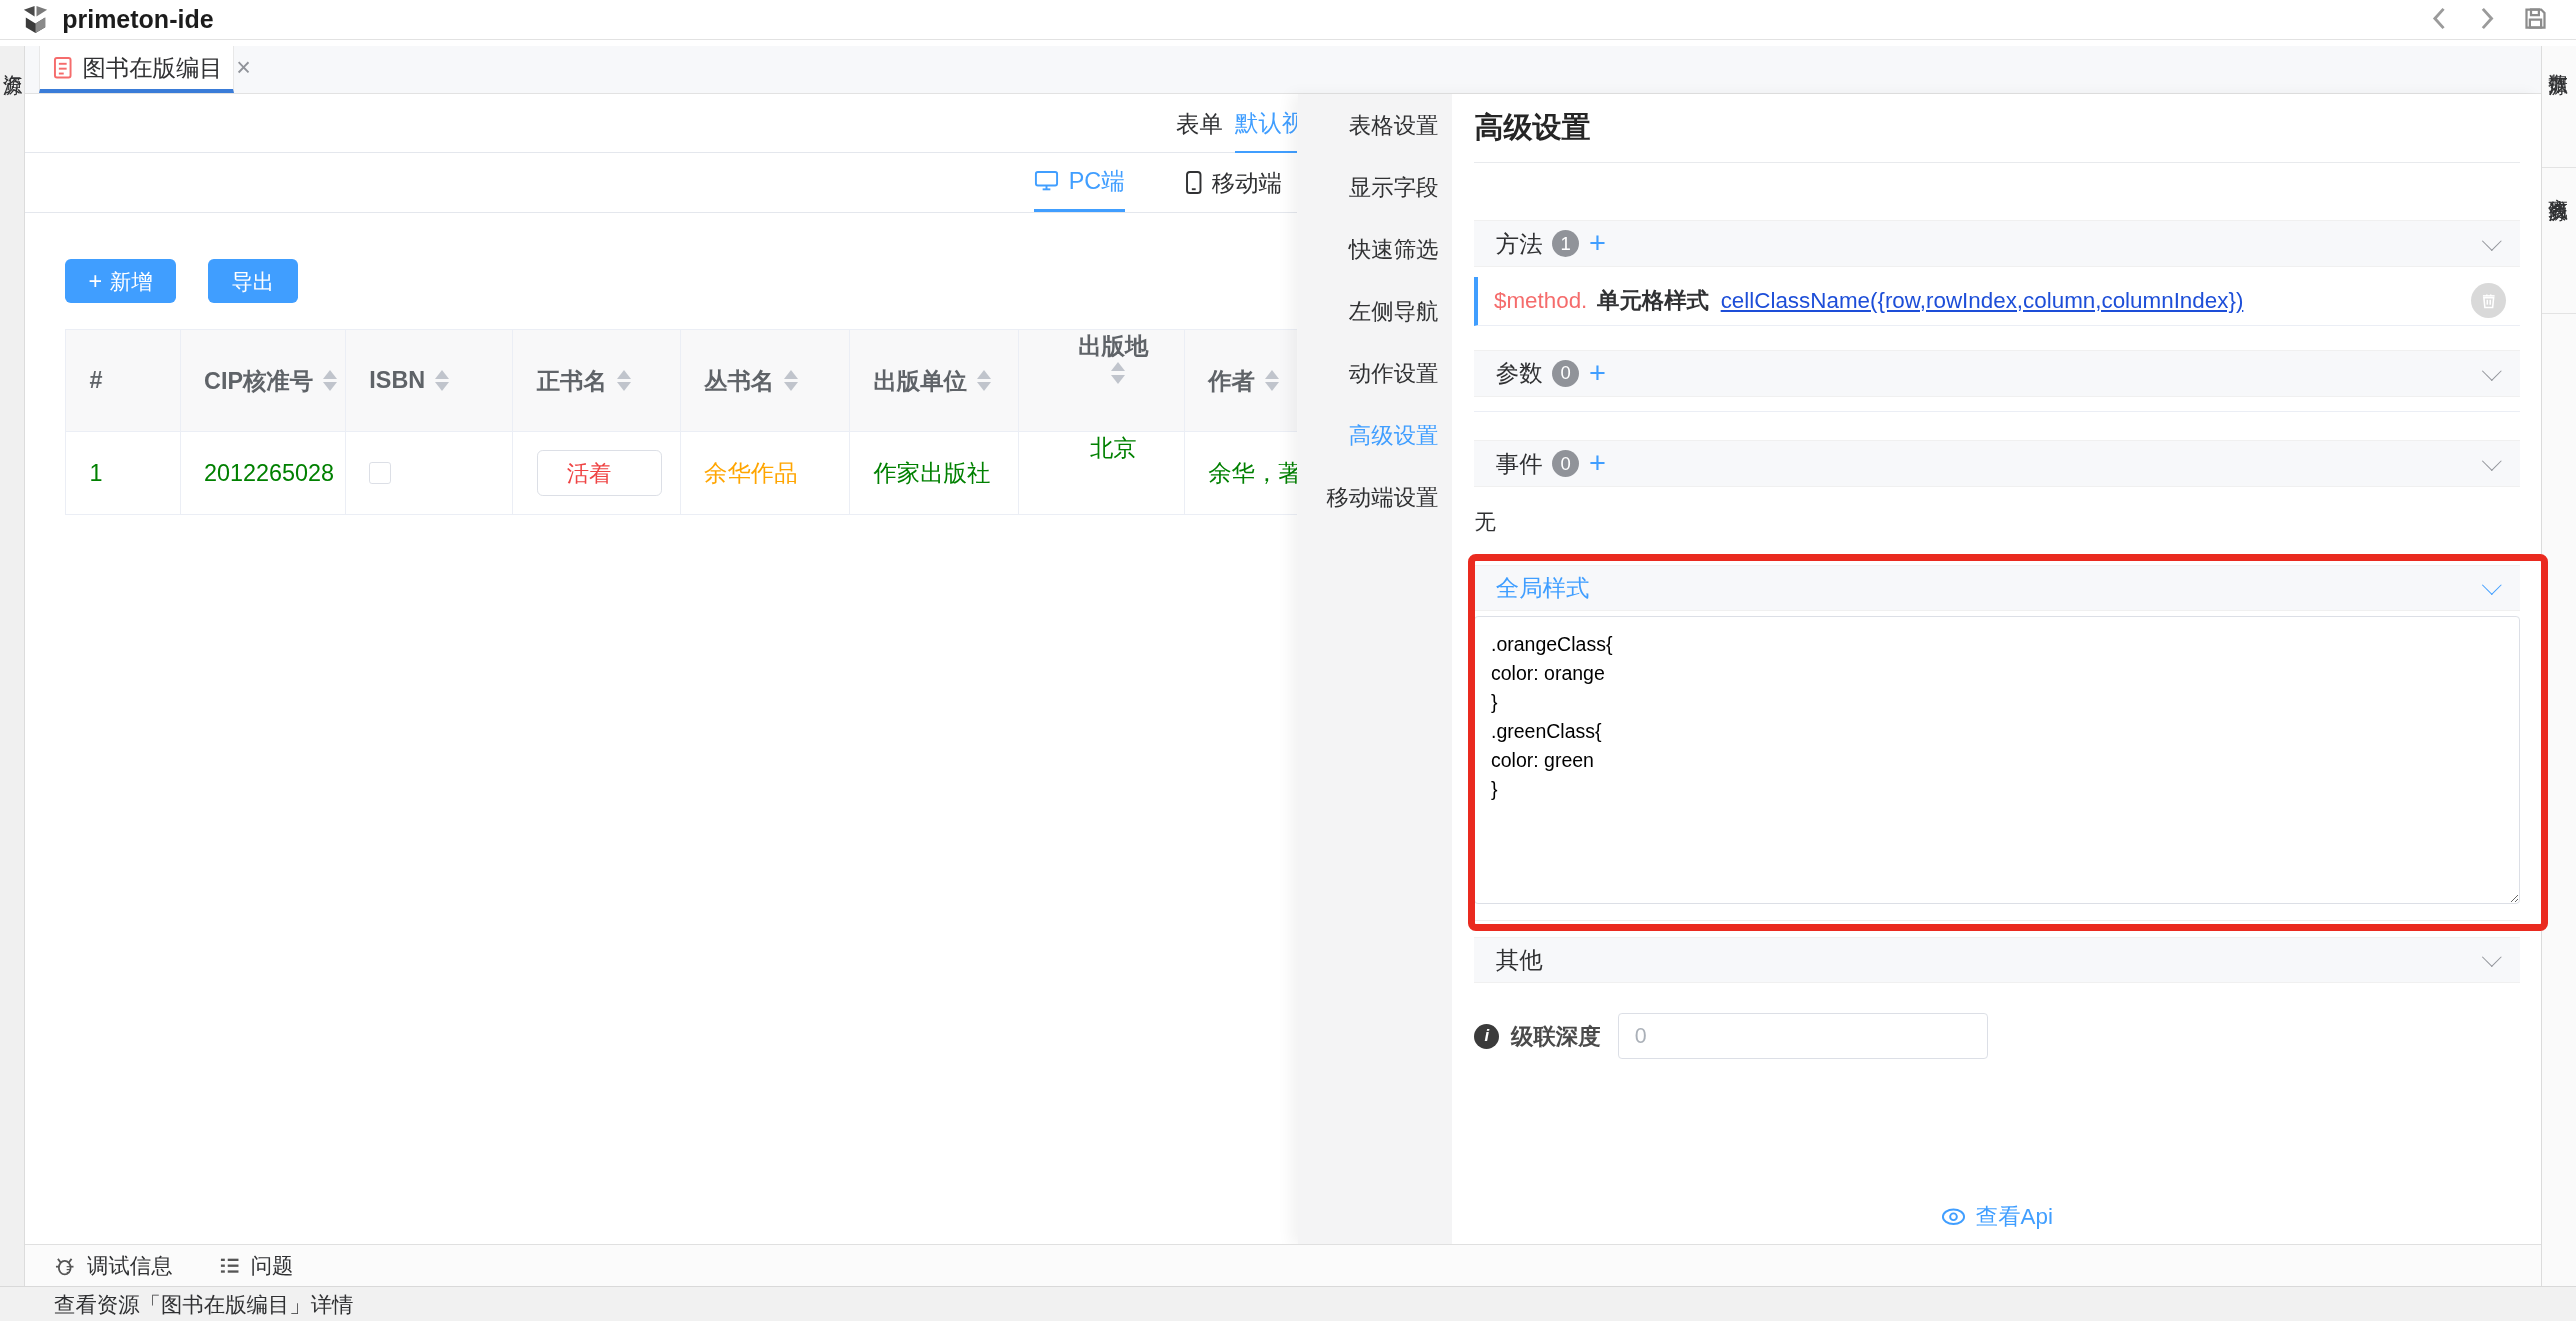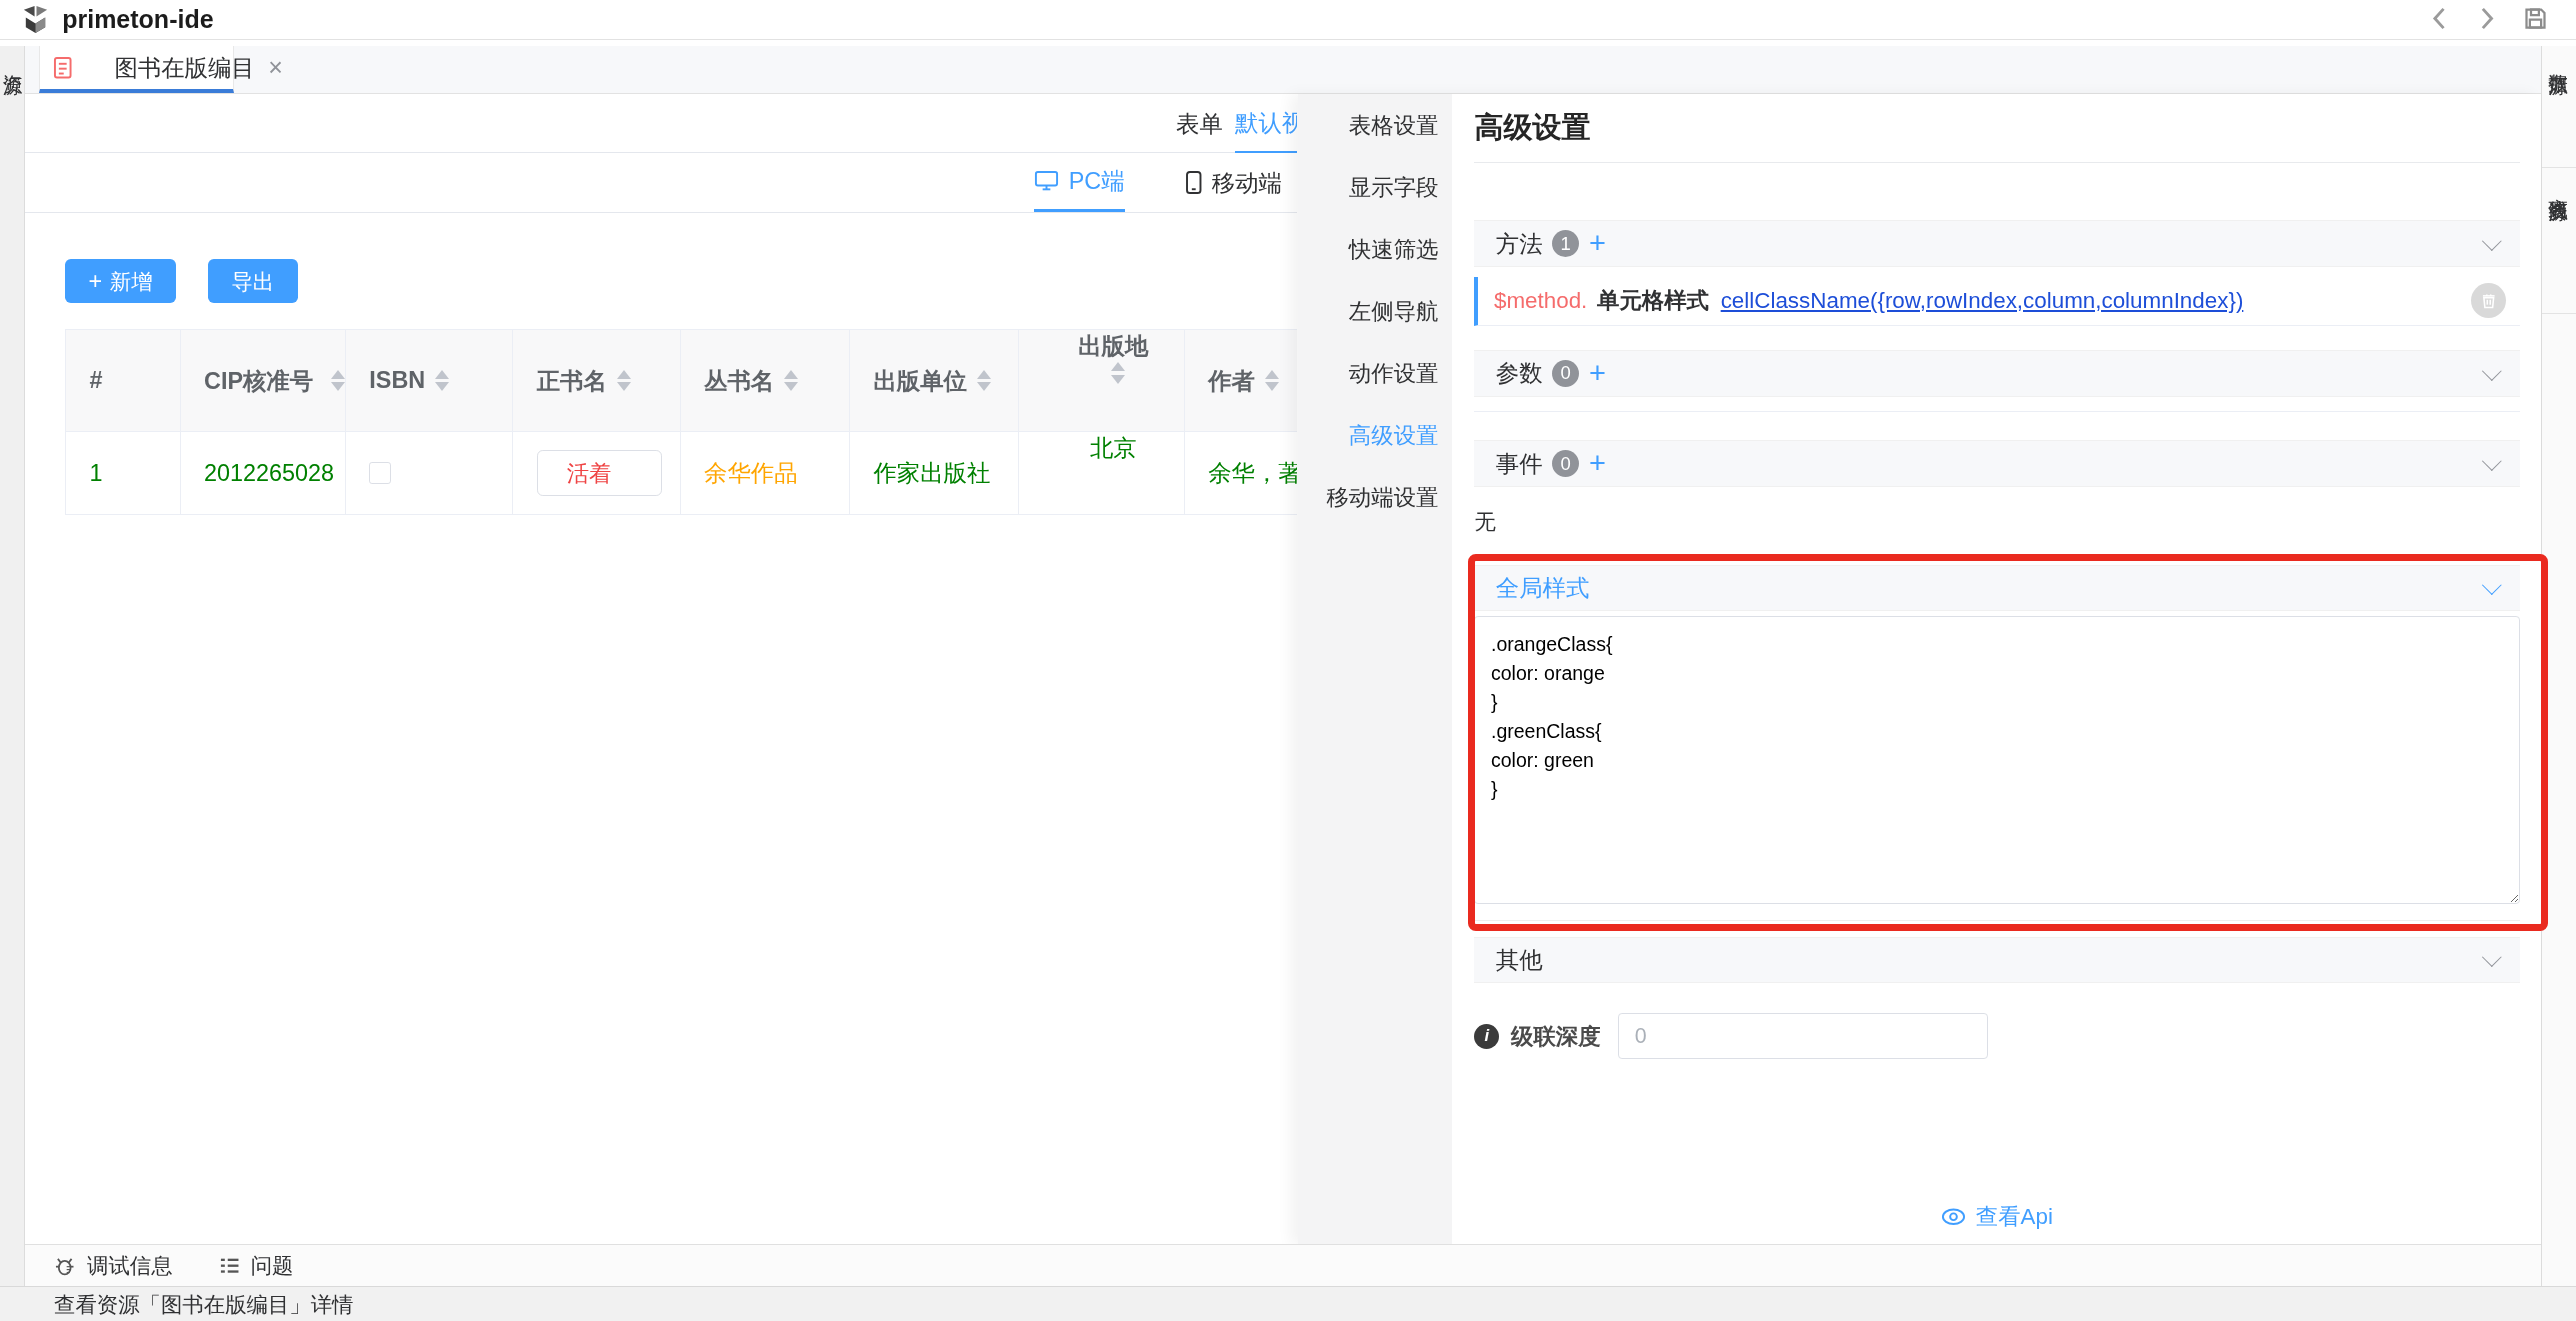--- a/index.html
+++ b/index.html
@@ -23,21 +23,21 @@
   .right-rail .rail-item { display:flex; justify-content:center; border-bottom:1px solid #e3e3e3; cursor:pointer; }
   .right-rail .rail-item:nth-child(1){ height:122px; padding-top:11.7px; }
   .right-rail .rail-item:nth-child(2){ height:146px; padding-top:13.6px; }
   .right-rail .v-label { writing-mode:vertical-rl; text-orientation:upright; font-size:19.5px; color:#303133; letter-spacing:1.9px; }
 
   
   .tabbar { position:absolute; left:25px; top:46px; width:2516px; height:48px; background:#f7f8fa;
             border-bottom:1px solid #e2e2e2; display:flex; align-items:stretch; }
   .editor-tab { margin-left:13.6px; width:195px; background:#fff; border-left:1px solid #e8e8e8; border-right:1px solid #e8e8e8;
             border-bottom:4.9px solid #3a7cd8; display:flex; align-items:center; padding:0 13.6px; gap:9.7px; cursor:pointer; }
-  .editor-tab .tab-label { font-size:23.4px; color:#303133; white-space:nowrap;margin-left:32px; }
+  .editor-tab .tab-label { font-size:23.4px; color:#303133; white-space:nowrap; }
   .editor-tab .tab-close { font-size:25px; color:#909399; margin-left:3.9px; cursor:pointer; line-height:1; }
 
   
   .main { position:absolute; left:25px; top:94px; width:1272px; height:1151px; background:#fff; overflow:hidden; }
   .view-tabs-row { position:absolute; left:0; top:0; width:1364px; height:59px; border-bottom:1px solid #e4e7ed; }
   .view-tab { position:absolute; top:0; height:59px; display:flex; align-items:center; font-size:23.4px; color:#303133; cursor:pointer; }
   .view-tab.form { left:1151px; }
   .view-tab.default { left:1210px; color:#409eff; border-bottom:2.9px solid #409eff; padding-bottom:0; }
   .device-tabs-row { position:absolute; left:0; top:59px; width:1364px; height:60px; border-bottom:1px solid #e4e7ed;
             display:flex; justify-content:flex-end; align-items:stretch; gap:60px; padding-right:107px; }
@@ -49,21 +49,21 @@
          padding:0 23.4px; display:flex; align-items:center; gap:7.8px; cursor:pointer; }
   .btn .plus-glyph { font-size:23.4px; }
 
   
   .table { position:absolute; left:40px; top:235px; width:1315px; border:1px solid #ebeef5; }
   .t-row { display:flex; }
   .t-head { background:#f8f8f9; height:101px; }
   .t-body { background:#fff; height:83px; border-top:1px solid #ebeef5; }
   .t-cell { border-right:1px solid #ebeef5; display:flex; align-items:center; padding-left:23.4px; font-size:23.4px; overflow:hidden; white-space:nowrap; }
   .t-head .t-cell { font-weight:bold; color:#5f6368; cursor:pointer; }
-  .c0{width:115px;} .c1{width:166px;justify-content:space-between;} .c2{width:168px;} .c3{width:168px;}
+  .c0{width:115px;} .c1{width:166px;} .c2{width:168px;} .c3{width:168px;}
   .c4{width:170px;} .c5{width:170px;} .c6{width:166px;flex-direction:column;} .c7{width:195px; border-right:none;}
   .sort-carets { display:inline-flex; flex-direction:column; margin-left:9.7px; }
   .caret-up { width:0; height:0; border-left:7.8px solid transparent; border-right:7.8px solid transparent;
               border-bottom:9.7px solid #c0c4cc; margin-bottom:3.9px; }
   .caret-down { width:0; height:0; border-left:7.8px solid transparent; border-right:7.8px solid transparent;
               border-top:9.7px solid #c0c4cc; }
   .txt-green { color:#008000; }
   .txt-orange { color:#ffa500; }
   .cell-checkbox { appearance:none; -webkit-appearance:none; width:21.4px; height:21.4px; border:1px solid #dcdfe6;
               border-radius:2.9px; background:#fff; cursor:pointer; }

